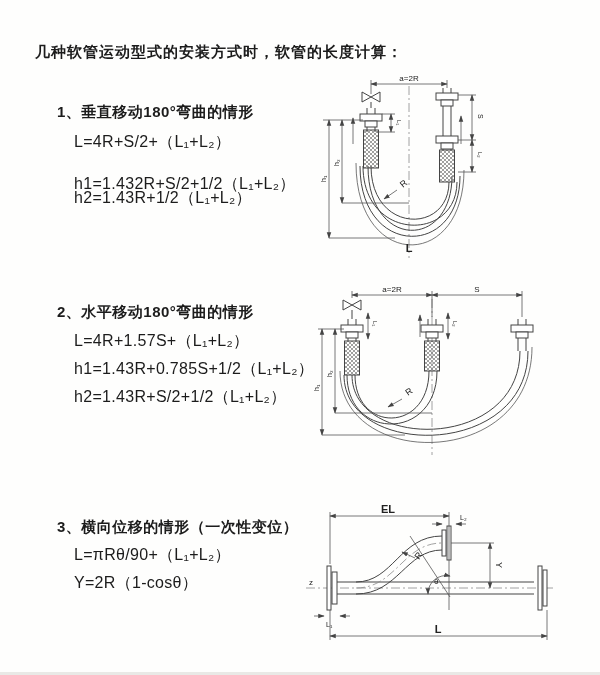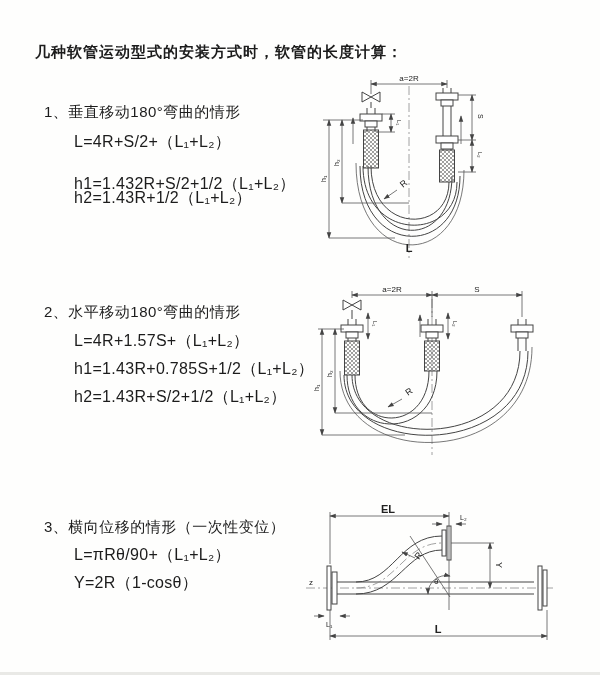--- a/index.html
+++ b/index.html
@@ -1,21 +1,21 @@
 <!DOCTYPE html>
 <html><head>
 <meta charset="utf-8">
 <style>
   html,body{margin:0;padding:0;background:#ffffff;}
   .page{
     position:relative;width:600px;height:675px;background:#fefefd;
     font-family:"Liberation Sans","DejaVu Sans",sans-serif;color:#1c1c1c;overflow:hidden;
   }
   .title{position:absolute;left:35px;top:18px;font-size:15px;font-weight:bold;letter-spacing:1px;margin-top:25px;}
-  .sec-heading{position:absolute;font-size:15px;font-weight:normal;letter-spacing:0.5px;}
+  .sec-heading{position:absolute;font-size:15px;font-weight:bold;letter-spacing:0.5px;margin-left:13px;}
   .formula{position:absolute;font-size:16px;letter-spacing:0.3px;}
   .diagram{position:absolute;}
   
   .ln{stroke:#444;stroke-width:1;fill:none;}
   .thin{stroke:#555;stroke-width:0.8;fill:none;}
   .dim{stroke:#555;stroke-width:0.8;fill:none;}
   .cl{stroke:#8a8a8a;stroke-width:0.8;fill:none;stroke-dasharray:9 3 2 3;}
   .fl{fill:#fff;stroke:#444;stroke-width:1;}
   .braid{stroke:#444;stroke-width:1;}
   .dlab{fill:#222;font-family:"Liberation Sans","DejaVu Sans",sans-serif;}

